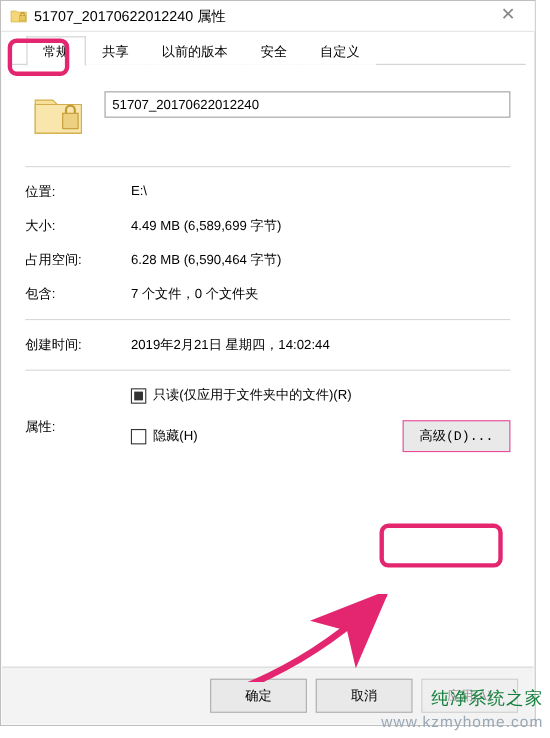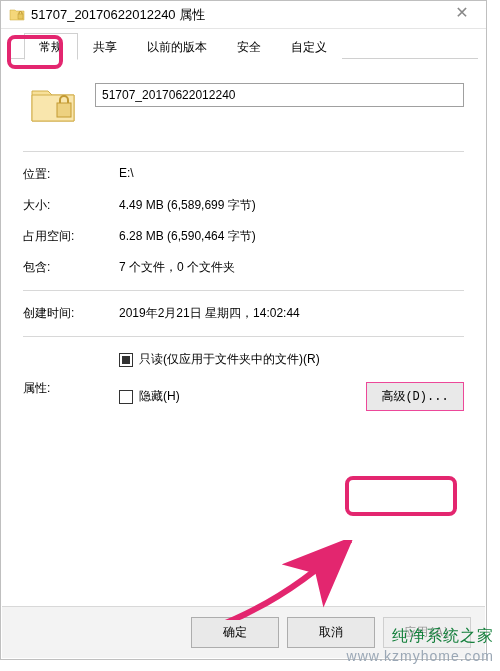--- a/index.html
+++ b/index.html
@@ -26,21 +26,21 @@
 .row .label{width:96px;color:#000}
 .row .value{flex:1;color:#000}
 .attr-block{display:flex;align-items:center}
 .attr-left{width:96px}
 .attr-right{flex:1}
 .chk-row{display:flex;align-items:center;margin-bottom:14px;font-size:12px}
 .chk{width:14px;height:14px;border:1px solid #333;margin-right:6px;display:inline-flex;align-items:center;justify-content:center;background:#fff}
 .chk.mixed::after{content:"";width:8px;height:8px;background:#333}
 .adv-btn{min-width:98px;padding:5px 12px;background:#e9e9e9;border:1px solid #ec4899;font-size:12px;font-family:Liberation Mono, monospace;cursor:pointer;text-align:center}
 .bottom-bar{position:absolute;left:1px;right:1px;bottom:1px;height:52px;border-top:1px solid #d8d8d8;background:#f3f3f3;display:flex;align-items:center;justify-content:flex-end;padding-right:14px;gap:8px}
-.btn{min-width:88px;padding:6px 14px;background:#e9e9e9;border:1px solid #adadad;font-size:12px;font-family:Liberation Mono, monospace;cursor:pointer;text-align:center}
+.btn{min-width:88px;padding:6px 14px;background:#e9e9e9;border:1px solid #adadad;font-size:12px;font-family:Liberation Serif, serif;cursor:pointer;text-align:center}
 .btn.disabled{color:#9a9a9a;background:#efefef;border-color:#cfcfcf}
 .arrow{position:absolute;left:118px;top:540px;pointer-events:none;z-index:5}
 .watermark{position:absolute;right:6px;bottom:6px;text-align:right;color:#9aa7b5;font-size:14px;line-height:1.3;pointer-events:none;z-index:6;letter-spacing:1px}
 .watermark .big{font-size:16px;color:#15803d}
 </style>
 </head>
 <body>
 
 <div class="window">
 

